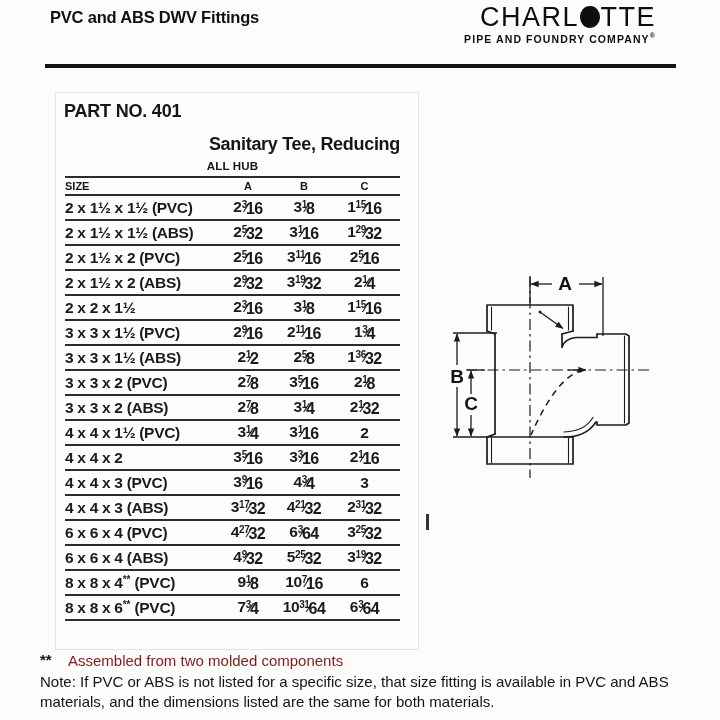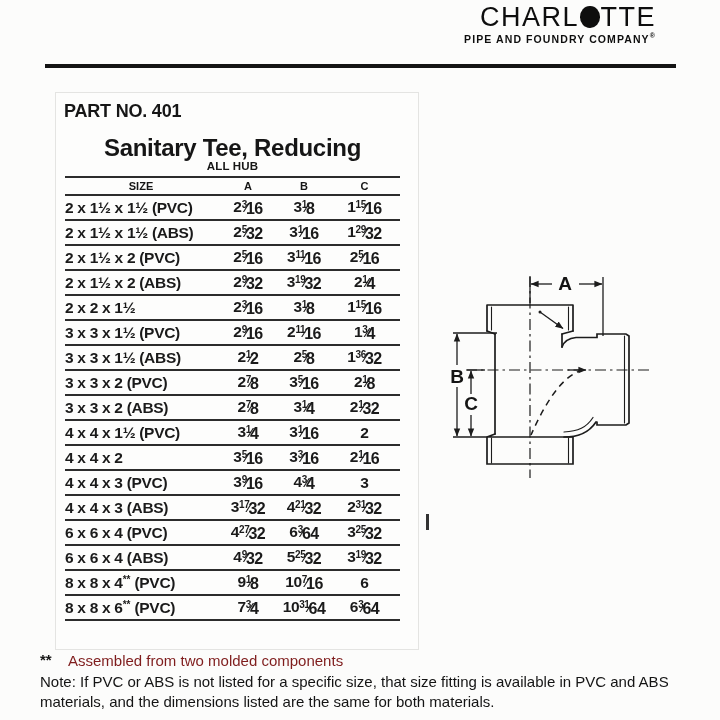--- a/index.html
+++ b/index.html
@@ -11,28 +11,28 @@
   .brand{position:absolute;right:64px;top:3px;text-align:right;color:#0e0e0e;}
   .brand-name{font-size:27px;font-weight:400;letter-spacing:1.5px;line-height:28px;white-space:nowrap;}
   .brand-o{display:inline-block;width:0.72em;height:0.8em;background:#0e0e0e;border-radius:50%;vertical-align:-0.06em;margin:0 1px;}
   .brand-sub{font-size:10.5px;font-weight:700;letter-spacing:1.1px;margin-top:1px;white-space:nowrap;}
   .brand-sub sup{font-size:7px;}
   .top-rule{position:absolute;left:45px;top:64px;width:631px;height:4px;background:#141414;}
 
   
   .table-box{position:absolute;left:55px;top:92px;width:362px;height:556px;border:1px solid #e4e4e2;background:#fdfdfc;}
   .part-no{position:absolute;left:64px;top:101px;font-size:18px;font-weight:700;letter-spacing:-0.2px;}
-  .tee-title{position:absolute;left:65px;top:134px;width:335px;text-align:center;font-size:24px;font-weight:700;letter-spacing:-0.3px;}
+  .tee-title{position:absolute;left:65px;top:134px;width:335px;text-align:right;font-size:18px;font-weight:700;letter-spacing:-0.3px;}
   .hub-type{position:absolute;left:65px;top:160px;width:335px;text-align:center;font-size:11.5px;font-weight:700;letter-spacing:0.2px;}
 
   table.fitting{position:absolute;left:65px;top:176px;width:335px;border-collapse:collapse;border-top:2px solid #2c2c2c;table-layout:fixed;}
   table.fitting tr{border-bottom:2px solid #2c2c2c;}
   table.fitting th{height:16px;font-size:11px;font-weight:700;padding:0;vertical-align:middle;}
   table.fitting td{height:23px;font-size:15.5px;font-weight:700;letter-spacing:-0.3px;padding:0;vertical-align:middle;white-space:nowrap;color:#1a1a1a;}
-  th.h-size{text-align:center;padding-left:38px;}
+  th.h-size{text-align:left;padding-left:38px;}
   th.h-a,td.c-a{text-align:center;}
   th.h-b,td.c-b{text-align:center;padding-right:14px;}
   th.h-c,td.c-c{text-align:center;padding-right:36px;}
   td.c-size{text-align:left;padding-left:10px;margin-top:30px;}
   td sup.dag{font-size:10px;vertical-align:0.5em;letter-spacing:0;}
   .fr{letter-spacing:0;}
   .fr sup{font-size:10px;vertical-align:0.42em;letter-spacing:-0.5px;}
   .fr .fsl{font-size:13px;margin:0 -1.5px;}
   .fr sub{font-size:16px;vertical-align:-0.12em;letter-spacing:-0.5px;}
 
@@ -41,20 +41,21 @@
   .fn-assembly{position:absolute;left:68px;top:652px;font-size:15px;color:#7f1d1d;}
   .fn-note{position:absolute;left:40px;top:672px;width:656px;font-size:15px;line-height:20px;color:#141414;}
 
   .stray-mark{position:absolute;left:426px;top:514px;width:2.5px;height:16px;background:#333;}
 </style>
 </head>
 <body>
 
 <div class="page">
 
+  <div class="doc-title">PVC and ABS DWV Fittings</div>
   <div class="brand">
     <div class="brand-name"><span>CHARL</span><span class="brand-o"></span><span>TTE</span></div>
     <div class="brand-sub"><span>PIPE AND FOUNDRY COMPANY</span><sup>®</sup></div>
   </div>
   <div class="top-rule"></div>
 
   <div class="table-box"></div>
   <div class="part-no">PART NO. 401</div>
   <div class="tee-title">Sanitary Tee, Reducing</div>
   <div class="hub-type">ALL HUB</div>

